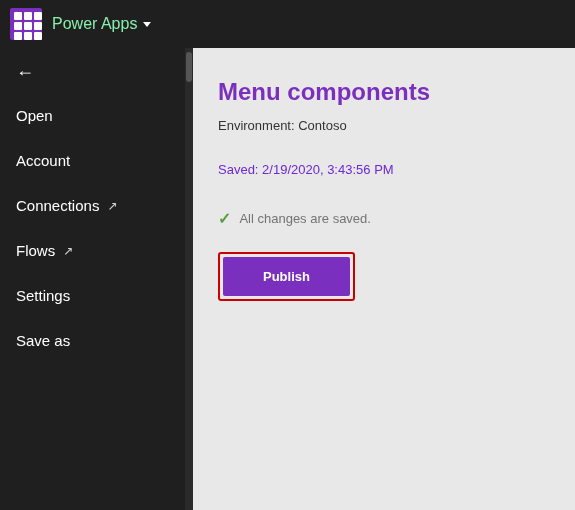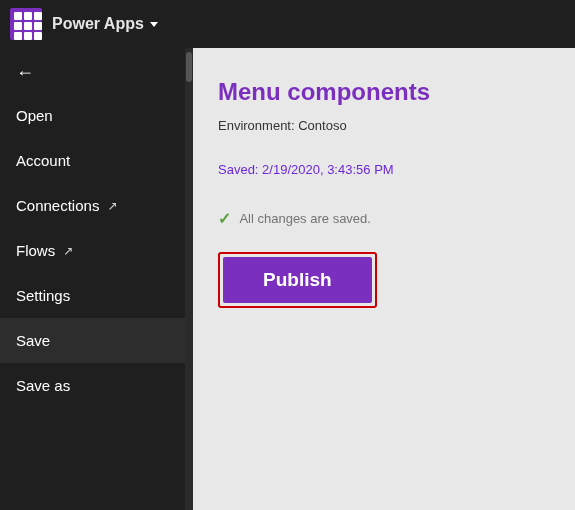--- a/index.html
+++ b/index.html
@@ -33,23 +33,23 @@
       gap: 2px;
       padding: 4px;
       border-radius: 2px;
       cursor: pointer;
     }
     .waffle-dot {
       background: white;
       border-radius: 1px;
     }
     .app-name {
-      color: #e5e5e5;
+      color: #86efac;
       font-size: 16px;
-      font-weight: 700;
+      font-weight: 400;
       display: flex;
       align-items: center;
       gap: 4px;
     }
     .chevron-down {
       display: inline-block;
       width: 0;
       height: 0;
       border-left: 4px solid transparent;
       border-right: 4px solid transparent;
@@ -167,21 +167,21 @@
     .publish-btn-wrapper {
       border: 2px solid #cc0000;
       padding: 3px;
       border-radius: 3px;
     }
     .publish-btn {
       background: #7b2fbe;
       color: white;
       border: none;
       padding: 12px 40px;
-      font-size: 19px;
+      font-size: 13px;
       font-weight: 600;
       cursor: pointer;
       border-radius: 2px;
       min-width: 120px;
     }
     .see-versions {
       color: #555;
       font-size: 13px;
       cursor: pointer;
       text-decoration: none;
@@ -226,23 +226,20 @@
     <div class="sidebar-item">
       <span>Connections</span>
       <span class="ext-icon">↗</span>
     </div>
     <div class="sidebar-item">
       <span>Flows</span>
       <span class="ext-icon">↗</span>
     </div>
     <div class="sidebar-item">
       <span>Settings</span>
-    </div>
-    <div class="sidebar-item active">
-      <span>Save</span>
     </div>
     <div class="sidebar-item">
       <span>Save as</span>
     </div>
   </div>
 
   <div class="scroll-strip">
     <div class="scroll-thumb"></div>
   </div>
 

